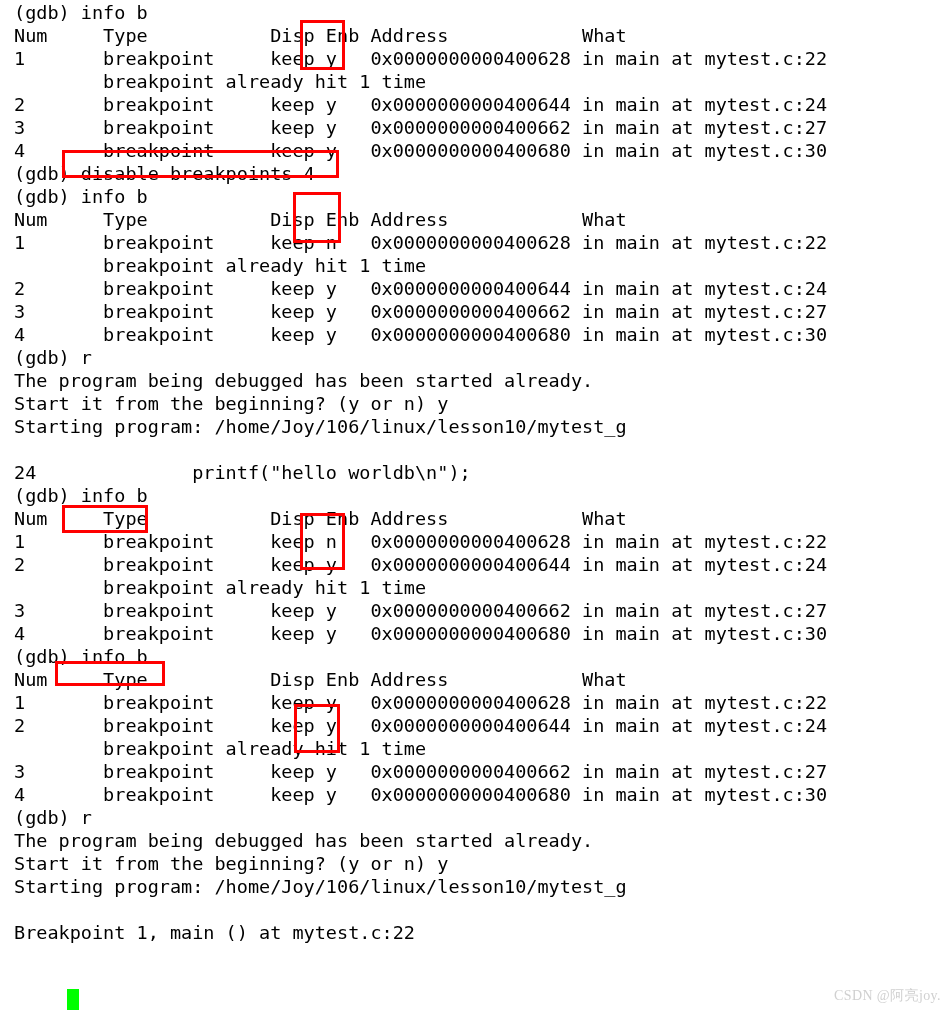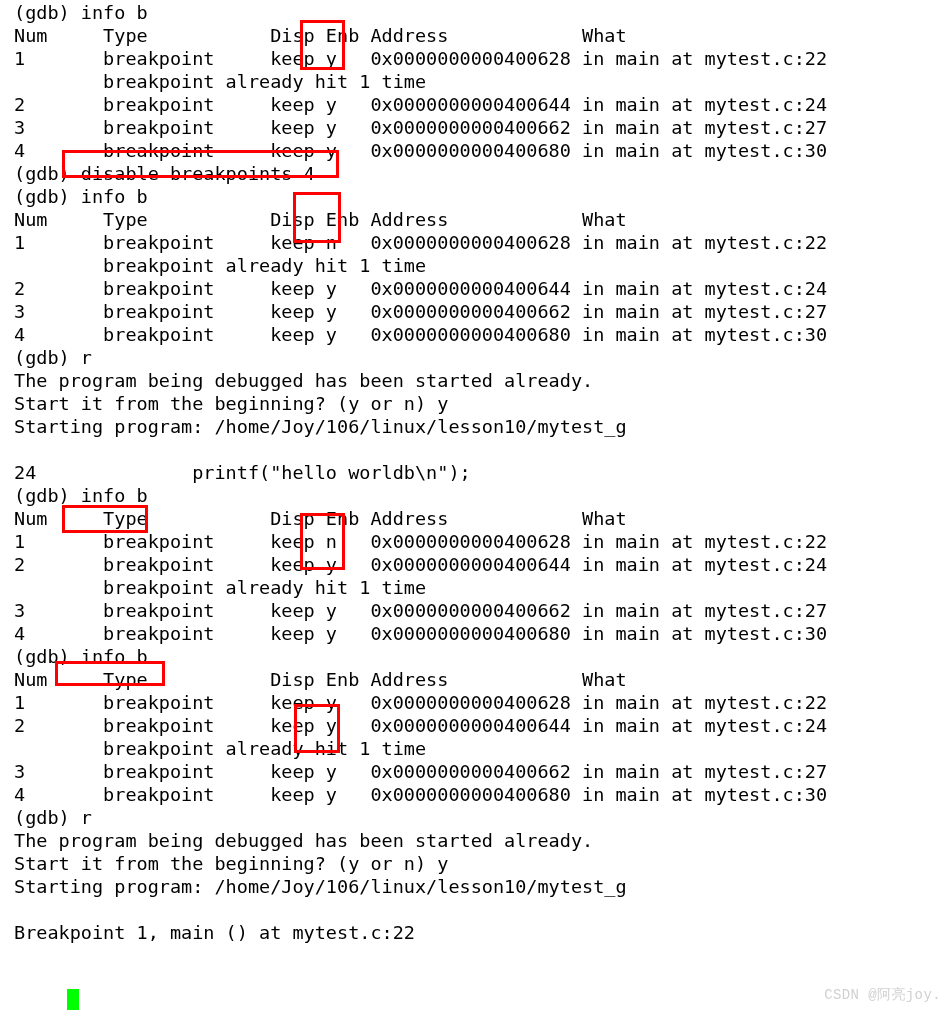--- a/index.html
+++ b/index.html
@@ -65,21 +65,21 @@
     background: #00ff00;
     width: 12px;
     height: 21px;
   }
 
   
   #watermark {
     position: absolute;
     right: 10px;
     bottom: 6px;
-    font-family: Liberation Mono, monospace;
+    font-family: Liberation Serif, serif;
     font-size: 14px;
     color: #d0d0d0;
     letter-spacing: 0.4px;
     white-space: pre;
   }
 </style>
 </head>
 <body>
 
 <div id="terminal">

